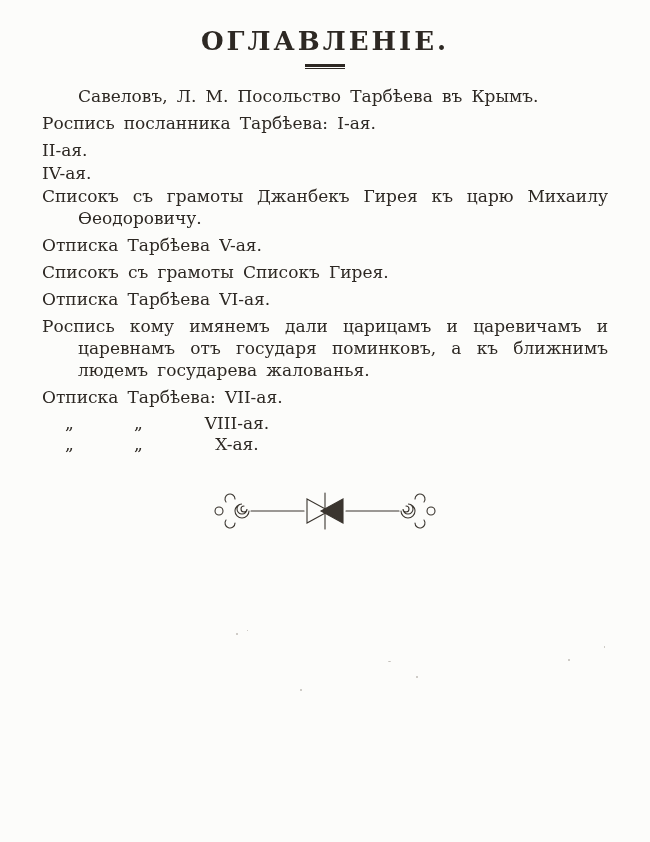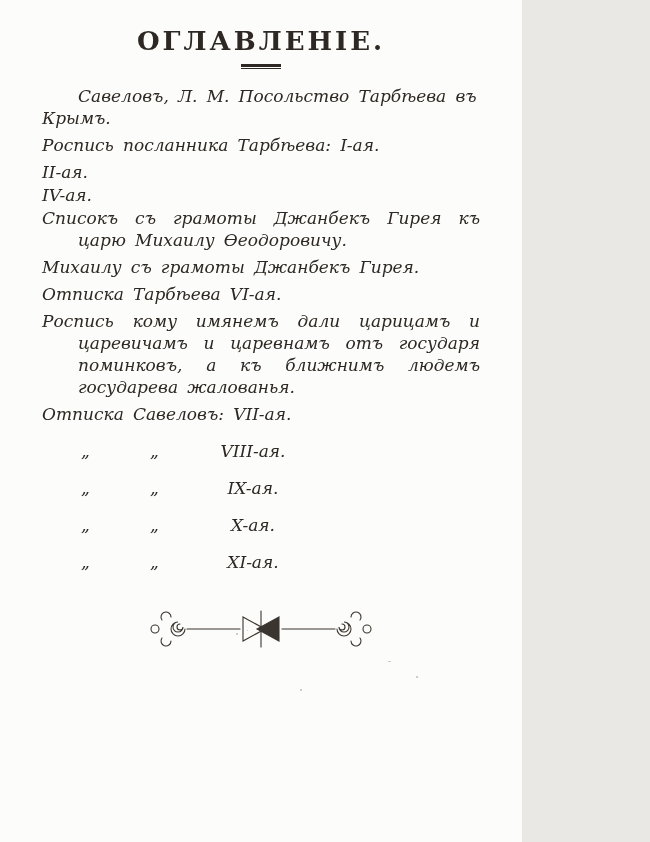--- a/index.html
+++ b/index.html
@@ -5,21 +5,21 @@
   * { box-sizing: border-box; }
   html, body { margin: 0; padding: 0; }
   body {
     width: 650px; height: 842px;
     background: #e9e8e4;
     font-family: "DejaVu Serif", "Liberation Serif", serif;
     color: #2d2823;
   }
   .sheet {
     position: relative;
-    width: 522px; height: 842px;
+    width: 650px; height: 842px;
     background: #fcfcfa;
     overflow: hidden;
   }
   .title {
     margin: 0;
     padding-top: 26px;
     text-align: center;
     font-size: 26px;
     font-weight: 600;
     letter-spacing: 3px;
@@ -29,29 +29,29 @@
     margin: 8px auto 16px auto;
     border-top: 3px solid #2d2823;
     border-bottom: 1.4px solid #2d2823;
   }
   .toc-body {
     margin: 0 42px;
     font-size: 17px;
     line-height: 22px;
     word-spacing: 0.22em;
   }
-  .toc-body p { margin: 0 0 5px 0; font-style: italic; }
+  .toc-body p { margin: 0 0 5px 0; }
   .indent { text-indent: 36px; }
   .hang {
     padding-left: 36px;
     text-indent: -36px;
     text-align: justify;
   }
   .roman { margin: 0 0 1px 0 !important; }
-  .ditto-row { margin: 16px !important; line-height: 21px; }
+  .ditto-row { margin: 0 !important; line-height: 21px; }
   .ditto-row .d1 { display: inline-block; width: 92px; padding-left: 23px; }
   .ditto-row .d2 { display: inline-block; width: 42px; }
   .ditto-row .dn { display: inline-block; width: 122px; text-align: center; }
   .final { margin-top: 6px !important; }
   .ornament { text-align: center; margin-top: 32px; }
   .speck {
     position: absolute;
     background: #8f897f;
     border-radius: 50%;
     opacity: 0.55;
@@ -68,36 +68,31 @@
   <div class="toc-body">
 
     <p class="indent">Савеловъ, Л. М. Посольство Тарбѣева въ Крымъ.</p>
 
     <p>Роспись посланника Тарбѣева: I-ая.</p>
 
     <p class="roman">II-ая.</p>
     <p class="roman">IV-ая.</p>
 
     <p class="hang">Списокъ съ грамоты Джанбекъ Гирея къ царю Михаилу Ѳеодоровичу.</p>
-    <p>Михаилу съ грамоты Джанбекъ Гирея.</p>
+    <p>Отписка Тарбѣева V-ая.</p>
+    <p>Списокъ съ грамоты Списокъ Гирея.</p>
     <p>Отписка Тарбѣева VI-ая.</p>
     <p class="hang">Роспись кому имянемъ дали царицамъ и царевичамъ и царевнамъ отъ государя поминковъ, а къ ближнимъ людемъ государева жалованья.</p>
-    <p>Отписка Савеловъ: VII-ая.</p>
+    <p>Отписка Тарбѣева: VII-ая.</p>
 
     <p class="ditto-row">
       <span class="d1">„</span><span class="d2">„</span><span class="dn">VIII-ая.</span>
     </p>
     <p class="ditto-row">
-      <span class="d1">„</span><span class="d2">„</span><span class="dn">IX-ая.</span>
-    </p>
-    <p class="ditto-row">
       <span class="d1">„</span><span class="d2">„</span><span class="dn">X-ая.</span>
-    </p>
-    <p class="ditto-row">
-      <span class="d1">„</span><span class="d2">„</span><span class="dn">XI-ая.</span>
     </p>
 
 
   </div>
 
   <div class="ornament">
     <svg width="232" height="48" viewBox="0 0 232 48" aria-hidden="true">
       <g stroke="#3a352f" fill="none" stroke-width="1.1" stroke-linecap="round">
 
         <line x1="42" y1="24" x2="95" y2="24"></line>

